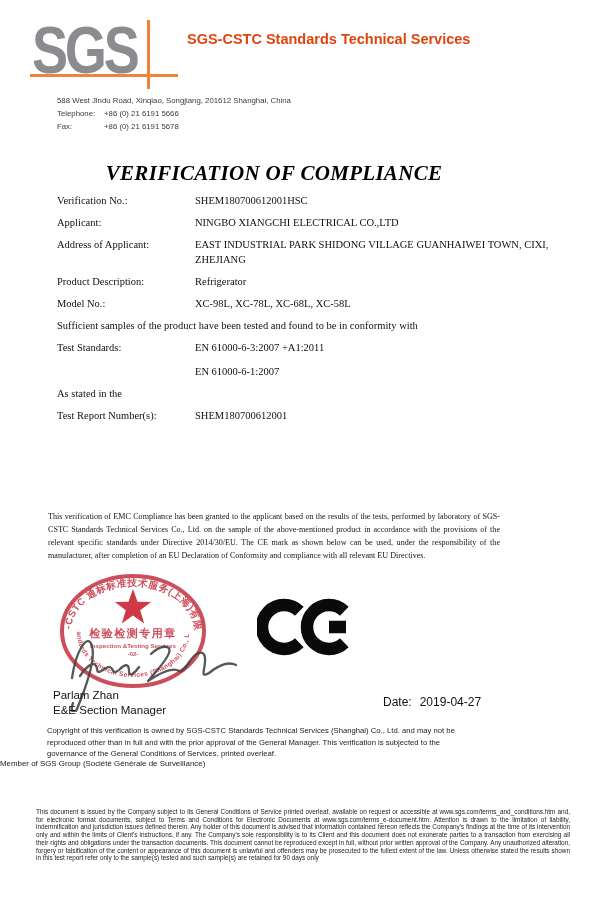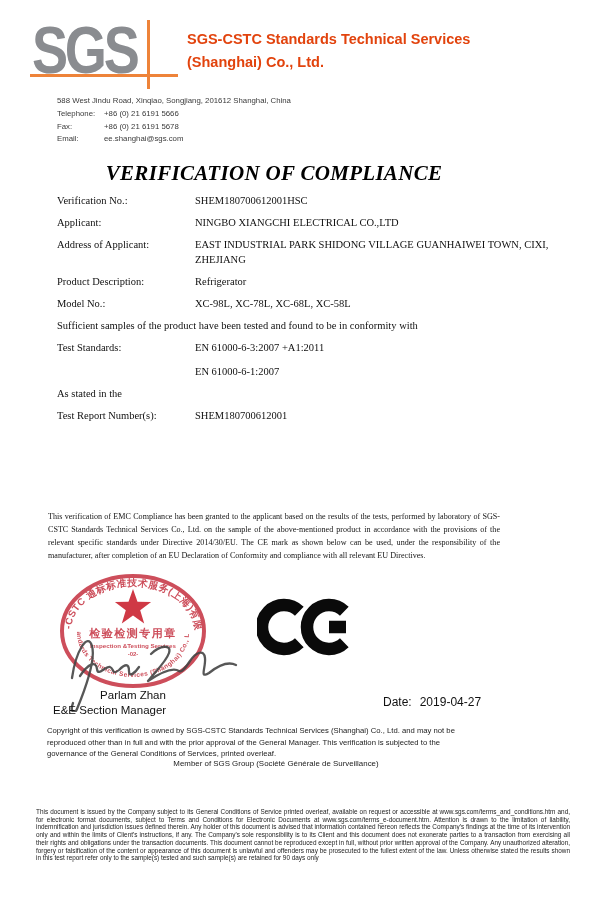--- a/index.html
+++ b/index.html
@@ -23,53 +23,49 @@
   .fields{left:57px;top:193px;width:521px;font-size:10.5px;color:#101010;font-family:Liberation Serif, serif;}
   .frow{display:flex;margin-bottom:7px;line-height:15px;}
   .flabel{width:138px;flex:none;}
   .fvalue{flex:1;}
   .ftext{margin-bottom:7px;line-height:15px;}
   .std2{margin-top:9px;}
 
   
   .compliance{left:48px;top:510px;width:452px;font-size:8.1px;line-height:13px;text-align:justify;color:#141414;font-family:Liberation Serif, serif;}
   .copyright{left:47px;top:725px;width:432px;font-size:7.7px;line-height:11.5px;color:#222;}
-  .member{left:0;top:759px;width:552px;text-align:center;font-size:7.9px;color:#222;}
+  .member{left:0;top:759px;width:552px;font-size:7.9px;color:#222;}
   .footer{left:36px;top:808px;width:534px;font-size:6.4px;line-height:7.7px;text-align:justify;color:#1c1c1c;}
 
   
   .seal-svg{left:45px;top:567px;opacity:.92;}
   .sig-svg{left:56px;top:616px;}
-  .sign-name{left:53px;top:689px;width:160px;text-align:center;font-size:11.5px;color:#111;}
+  .sign-name{left:53px;top:689px;width:160px;text-align:left;font-size:11.5px;color:#111;}
   .sign-title{left:53px;top:704px;width:160px;text-align:left;font-size:11.5px;color:#111;}
   .ce-svg{left:257px;top:594px;}
   .date-row{left:383px;top:695px;font-size:12px;display:flex;gap:8px;color:#111;}
 </style>
 </head>
 <body>
 
 <div class="abs logo-text">SGS</div>
 <div class="abs line-v"></div>
 <div class="abs line-h"></div>
 
 <div class="abs company-name">
   <div>SGS-CSTC Standards Technical Services</div>
-  <div>(Shanghai) Co., Ltd.</div>
 </div>
 
 <div class="abs address-block">
   <div>588 West Jindu Road, Xinqiao, Songjiang, 201612 Shanghai, China</div>
   <div>
     <span class="contact-label">Telephone:</span><span>+86 (0) 21 6191 5666</span>
   </div>
   <div>
     <span class="contact-label">Fax:</span><span>+86 (0) 21 6191 5678</span>
-  </div>
-  <div>
-    <span class="contact-label">Email:</span><span>ee.shanghai@sgs.com</span>
   </div>
 </div>
 
 <div class="abs doc-title">VERIFICATION OF COMPLIANCE</div>
 
 <div class="abs fields">
   <div class="frow">
     <div class="flabel">Verification No.:</div>
     <div class="fvalue">SHEM180700612001HSC</div>
   </div>

